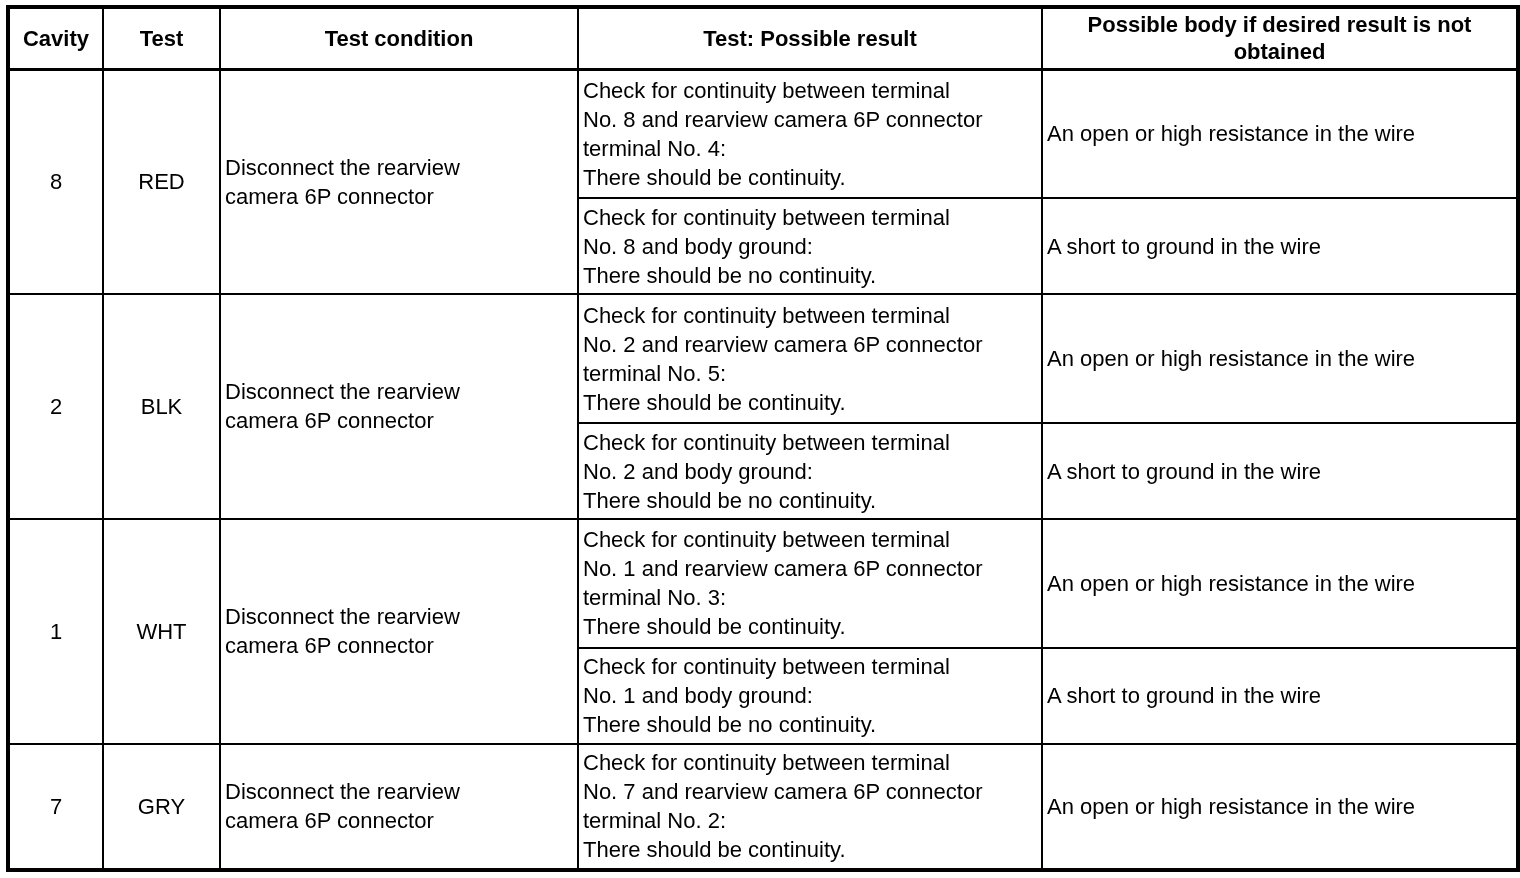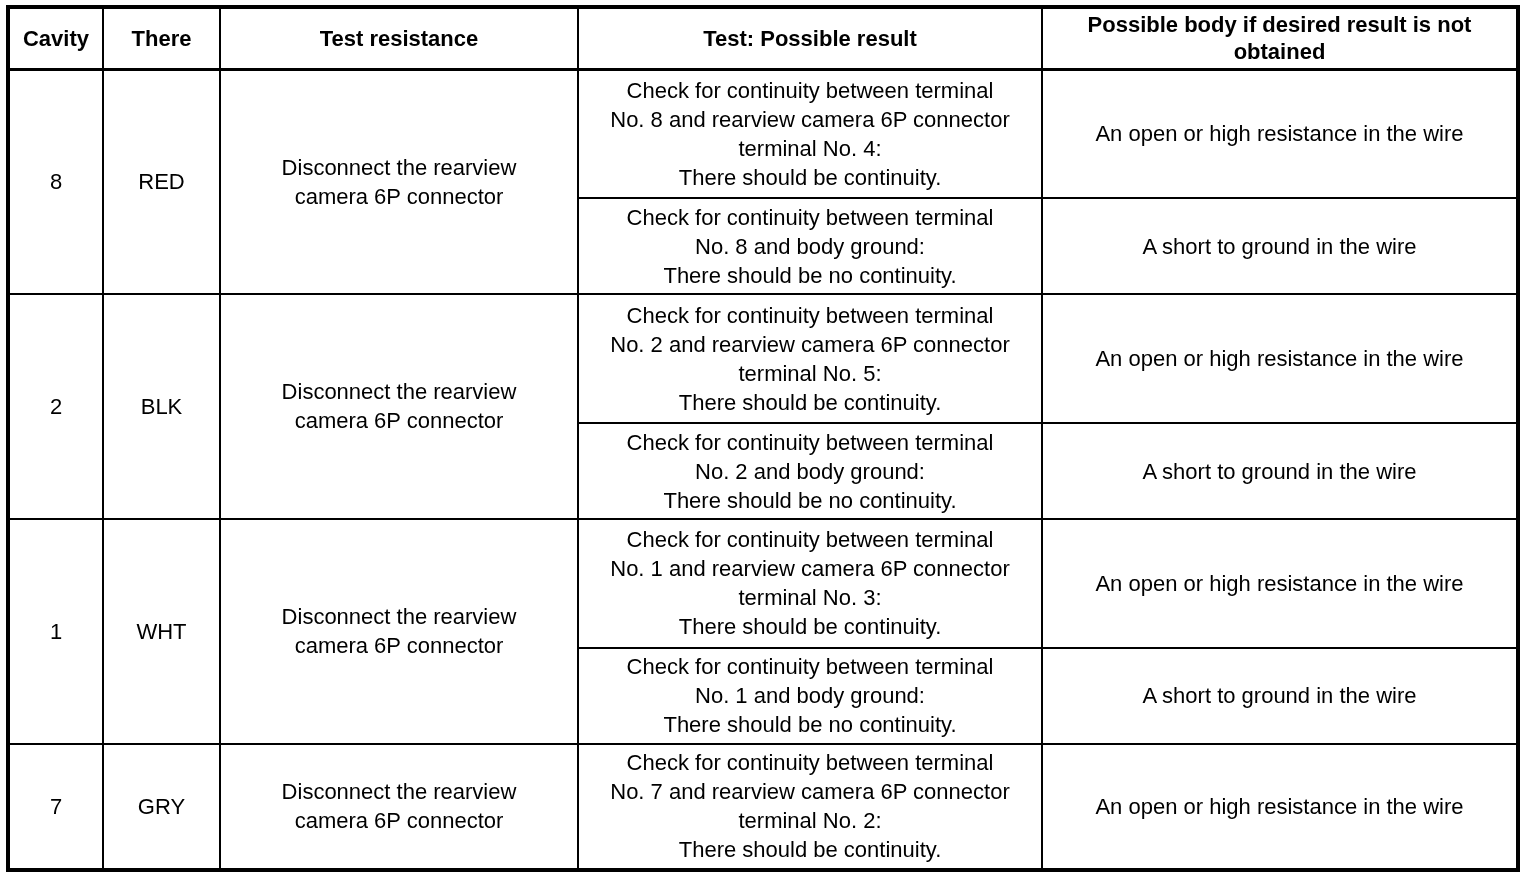--- a/index.html
+++ b/index.html
@@ -40,21 +40,21 @@
   td {
     font-size: 22px;
     line-height: 29px;
     vertical-align: middle;
   }
   td.center {
     text-align: center;
     padding: 2px;
   }
   td.cond, td.test, td.cause {
-    text-align: center;
+    text-align: left;
     padding: 2px 4px;
     white-space: pre-line;
   }
   tr.h-header { height: 62px; }
   tr.h-tall   { height: 126px; }
   tr.h-short  { height: 91px; }
   tr.h-last   { height: 123px; }
 </style>
 </head>
 <body>
@@ -64,22 +64,22 @@
     <colgroup>
       <col style="width:95px">
       <col style="width:117px">
       <col style="width:358px">
       <col style="width:464px">
       <col>
     </colgroup>
     <thead>
       <tr class="h-header">
         <th>Cavity</th>
-        <th>There</th>
-        <th>Test resistance</th>
+        <th>Test</th>
+        <th>Test condition</th>
         <th>Test: Possible result</th>
         <th>Possible body if desired result is not obtained</th>
       </tr>
     </thead>
     <tbody>
 
       <tr class="h-tall">
         <td class="center" rowspan="2">8</td>
         <td class="center" rowspan="2">RED</td>
         <td class="cond" rowspan="2">Disconnect the rearview

